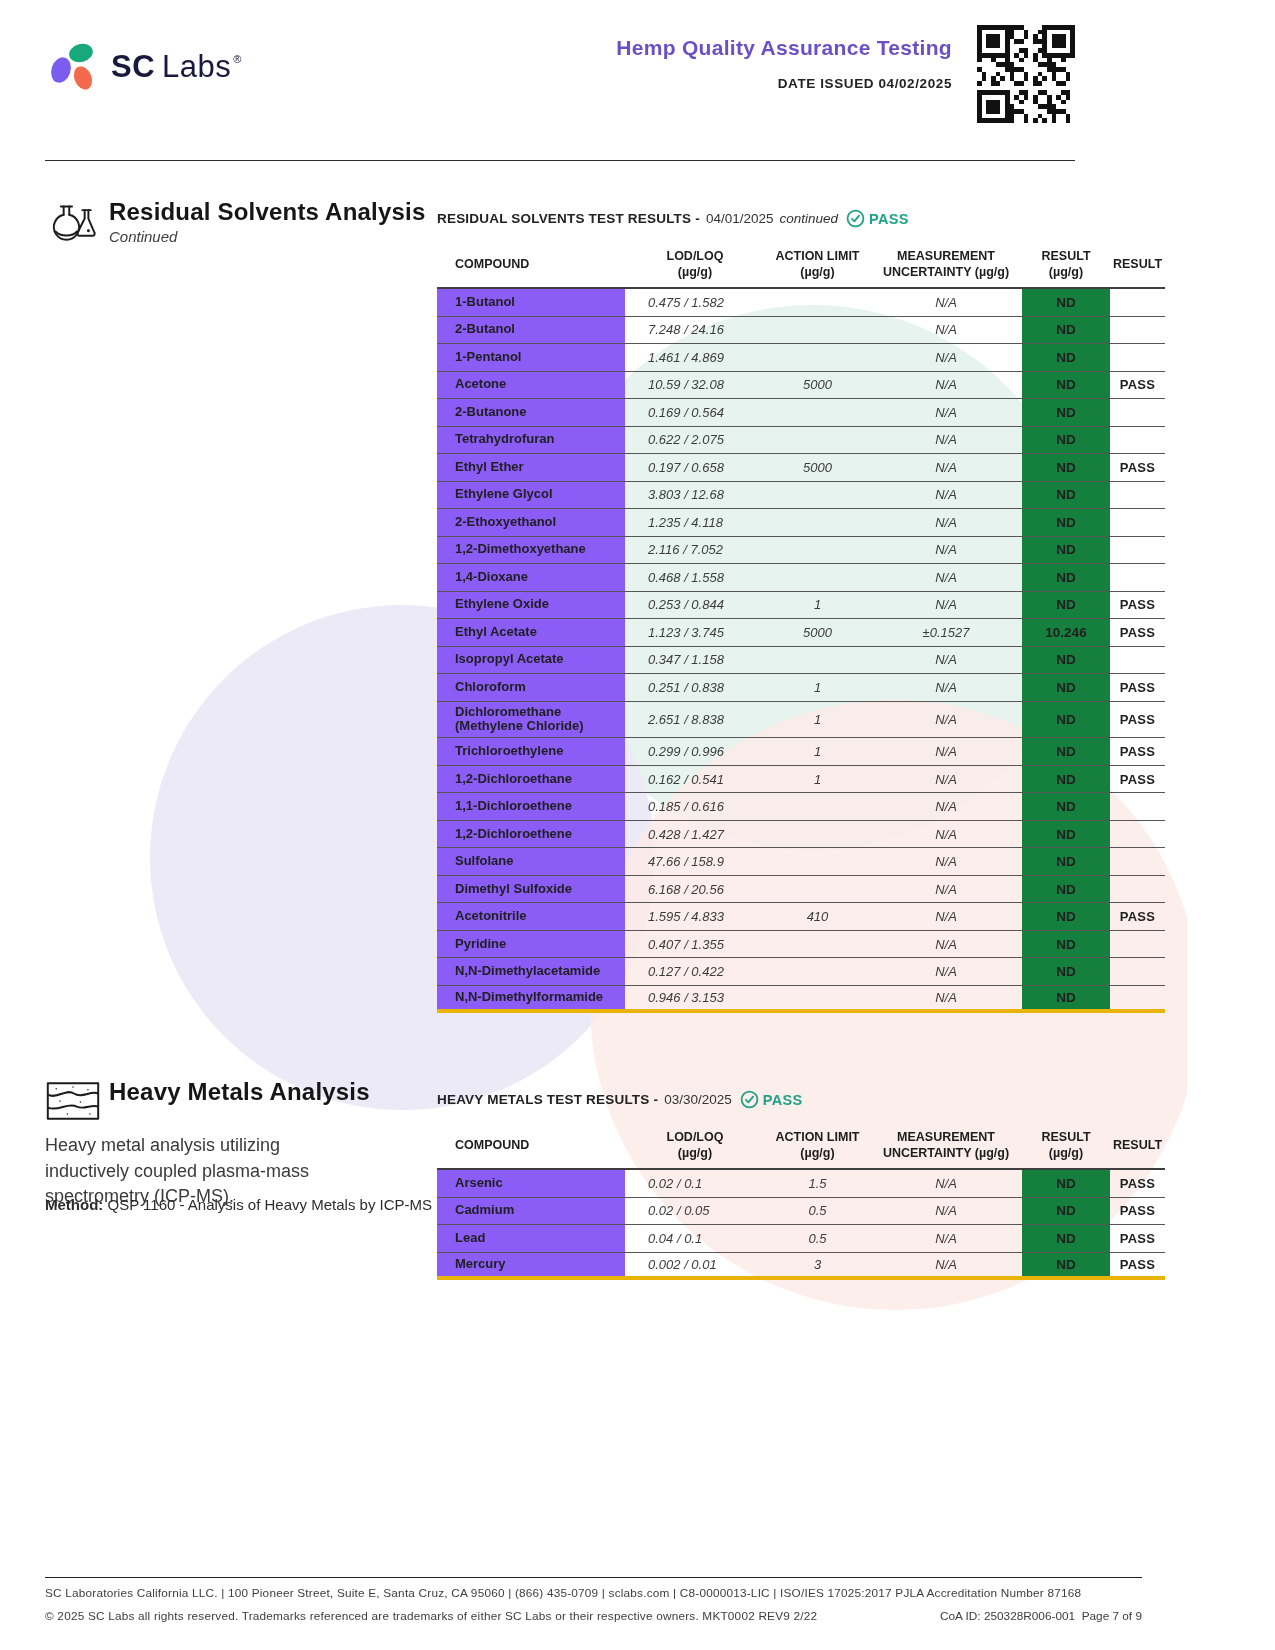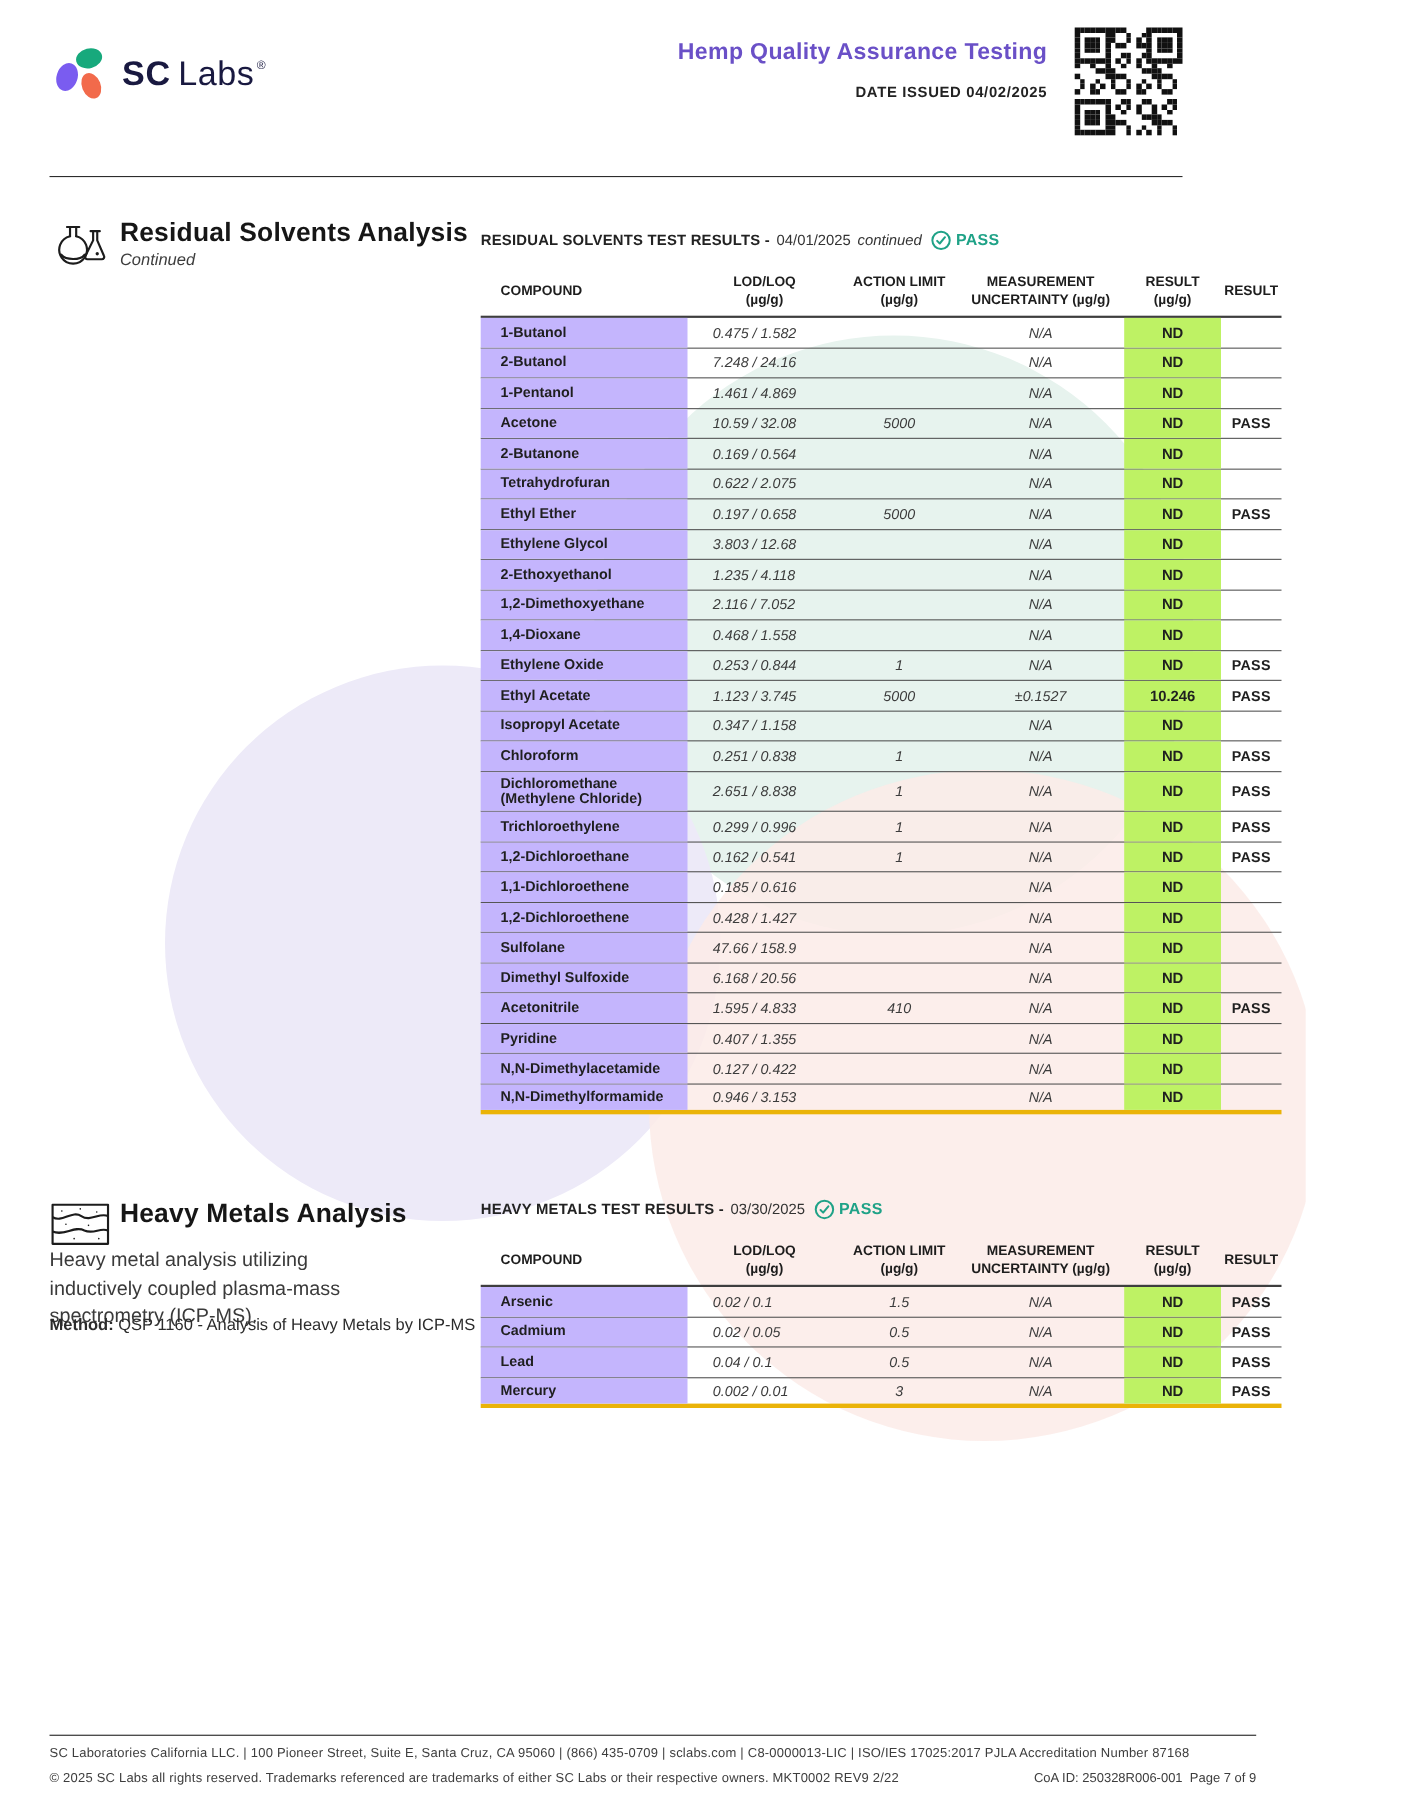--- a/index.html
+++ b/index.html
@@ -62,26 +62,26 @@
   .coa-table { width: 100%; }
   .t-head-row, .t-row { display: grid; grid-template-columns: 188px 140px 105px 152px 88px 55px; }
   .t-head-row { border-bottom: 2px solid #3e3e3e; min-height: 46px; }
   .h-cell { font-size: 12.5px; font-weight: 700; color: #1d1d1d; white-space: pre-line;
             display: flex; align-items: center; justify-content: center; text-align: center; line-height: 1.25; }
   .h-compound { justify-content: flex-start; padding-left: 18px; text-align: left; }
 
   .t-row { border-bottom: 1px solid #555; min-height: 27.5px; }
   .t-row:last-child { border-bottom: 4px solid #eab308; }
   .cell { display: flex; align-items: center; font-size: 13px; color: #3c3c3c; }
-  .c-compound { background: #c4b5fd; font-weight: 700; color: #1f1f1f;
+  .c-compound { background: #8b5cf6; font-weight: 700; color: #1f1f1f;
                 padding: 3px 6px 3px 18px; white-space: pre-line; line-height: 1.15; }
   .c-lod { font-style: italic; padding-left: 23px; }
   .c-action { font-style: italic; justify-content: center; }
   .c-unc { font-style: italic; justify-content: center; }
-  .c-result { background: #bef264; font-weight: 700; color: #1f1f1f; justify-content: center; font-size: 13.5px; }
+  .c-result { background: #15803d; font-weight: 700; color: #1f1f1f; justify-content: center; font-size: 13.5px; }
   .c-status { font-weight: 700; color: #1f1f1f; justify-content: center; letter-spacing: .3px; }
 
   
   .footer-rule { position: absolute; left: 45px; right: 45px; top: 1577px; border-top: 1.5px solid #222; }
   .footer-l1 { position: absolute; left: 45px; top: 1586px; font-size: 11.8px; color: #3d3d3d; letter-spacing: .2px; }
   .footer-l2 { position: absolute; left: 45px; top: 1609px; font-size: 11.8px; color: #3d3d3d; letter-spacing: .2px; }
   .footer-r2 { position: absolute; right: 45px; top: 1609px; font-size: 11.8px; color: #3d3d3d; }
 </style>
 </head>
 <body>
@@ -808,21 +808,21 @@
             <div class="cell c-action"></div>
             <div class="cell c-unc">N/A</div>
             <div class="cell c-result">ND</div>
             <div class="cell c-status"></div>
           </div>
         </div>
     </div>
   </div>
 
   <div class="layer">
-    <div class="section-head" style="top:1078px;margin-top:12px;">
+    <div class="section-head" style="top:1078px;">
       <svg class="sec-icon" style="height:46px;" viewBox="0 0 60 46" fill="none" stroke="#1c1c1c" stroke-width="2.1" stroke-linejoin="round">
         <rect x="3" y="4" width="54" height="38"></rect>
         <path d="M3 16 c9 6 19 -7 28 -1 c9 6 18 -4 26 0"></path>
         <path d="M3 30 c11 5 21 -6 31 -1 c9 4 15 -3 23 0"></path>
         <circle cx="12" cy="10" r=".8" fill="#1c1c1c" stroke="none"></circle>
         <circle cx="30" cy="8" r=".8" fill="#1c1c1c" stroke="none"></circle>
         <circle cx="46" cy="11" r=".8" fill="#1c1c1c" stroke="none"></circle>
         <circle cx="16" cy="23" r=".8" fill="#1c1c1c" stroke="none"></circle>
         <circle cx="38" cy="24" r=".8" fill="#1c1c1c" stroke="none"></circle>
         <circle cx="24" cy="37" r=".8" fill="#1c1c1c" stroke="none"></circle>

